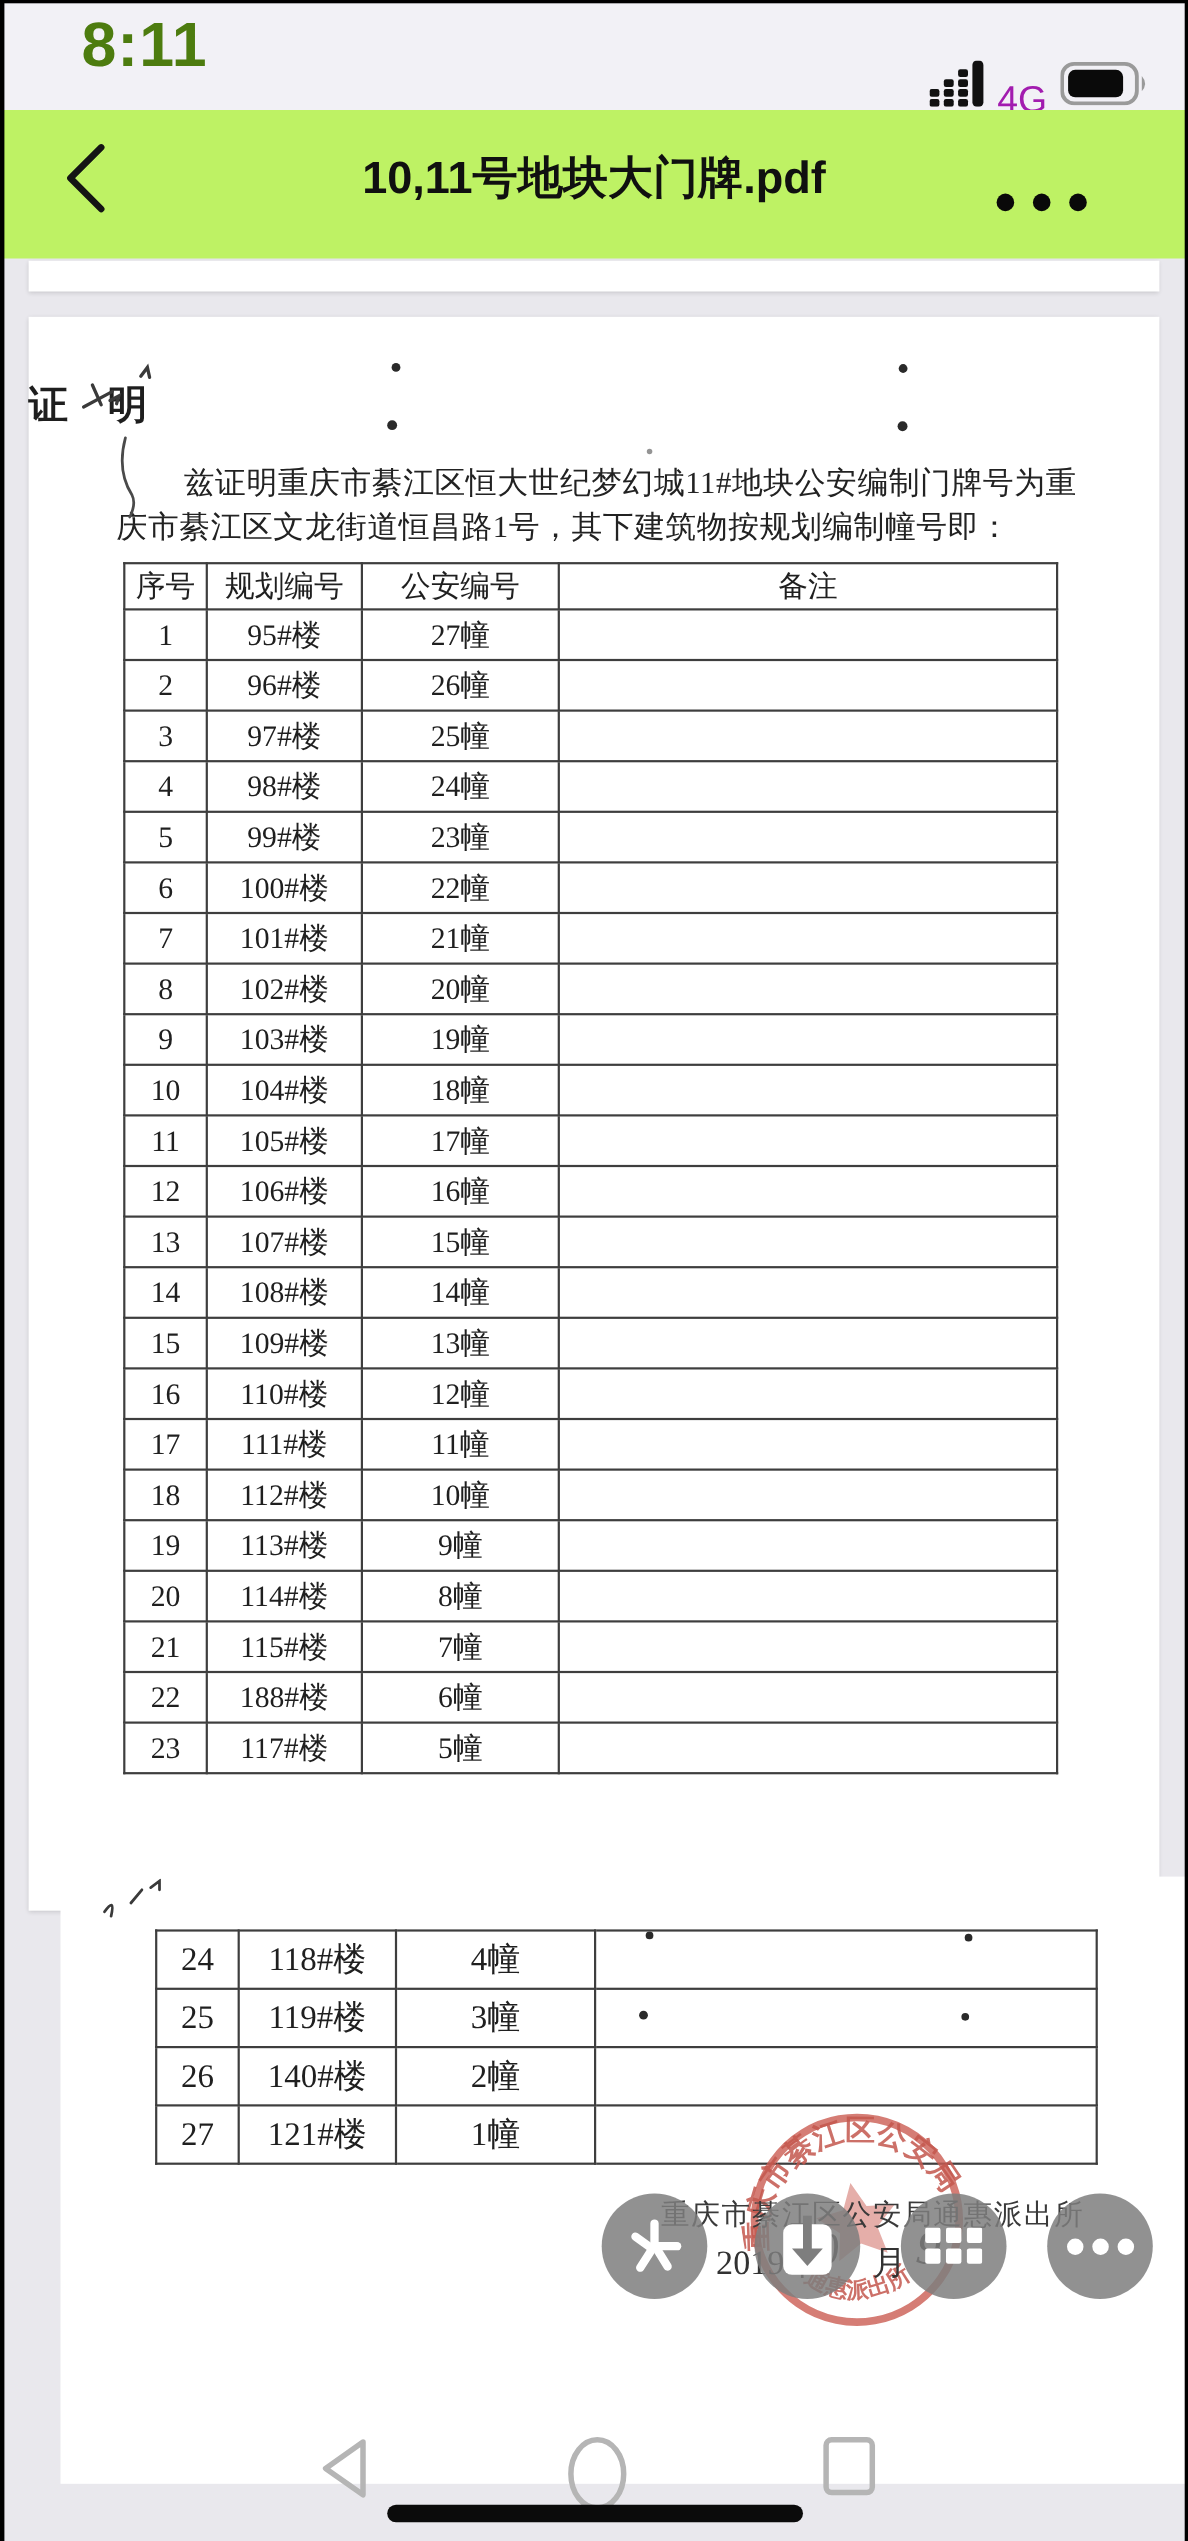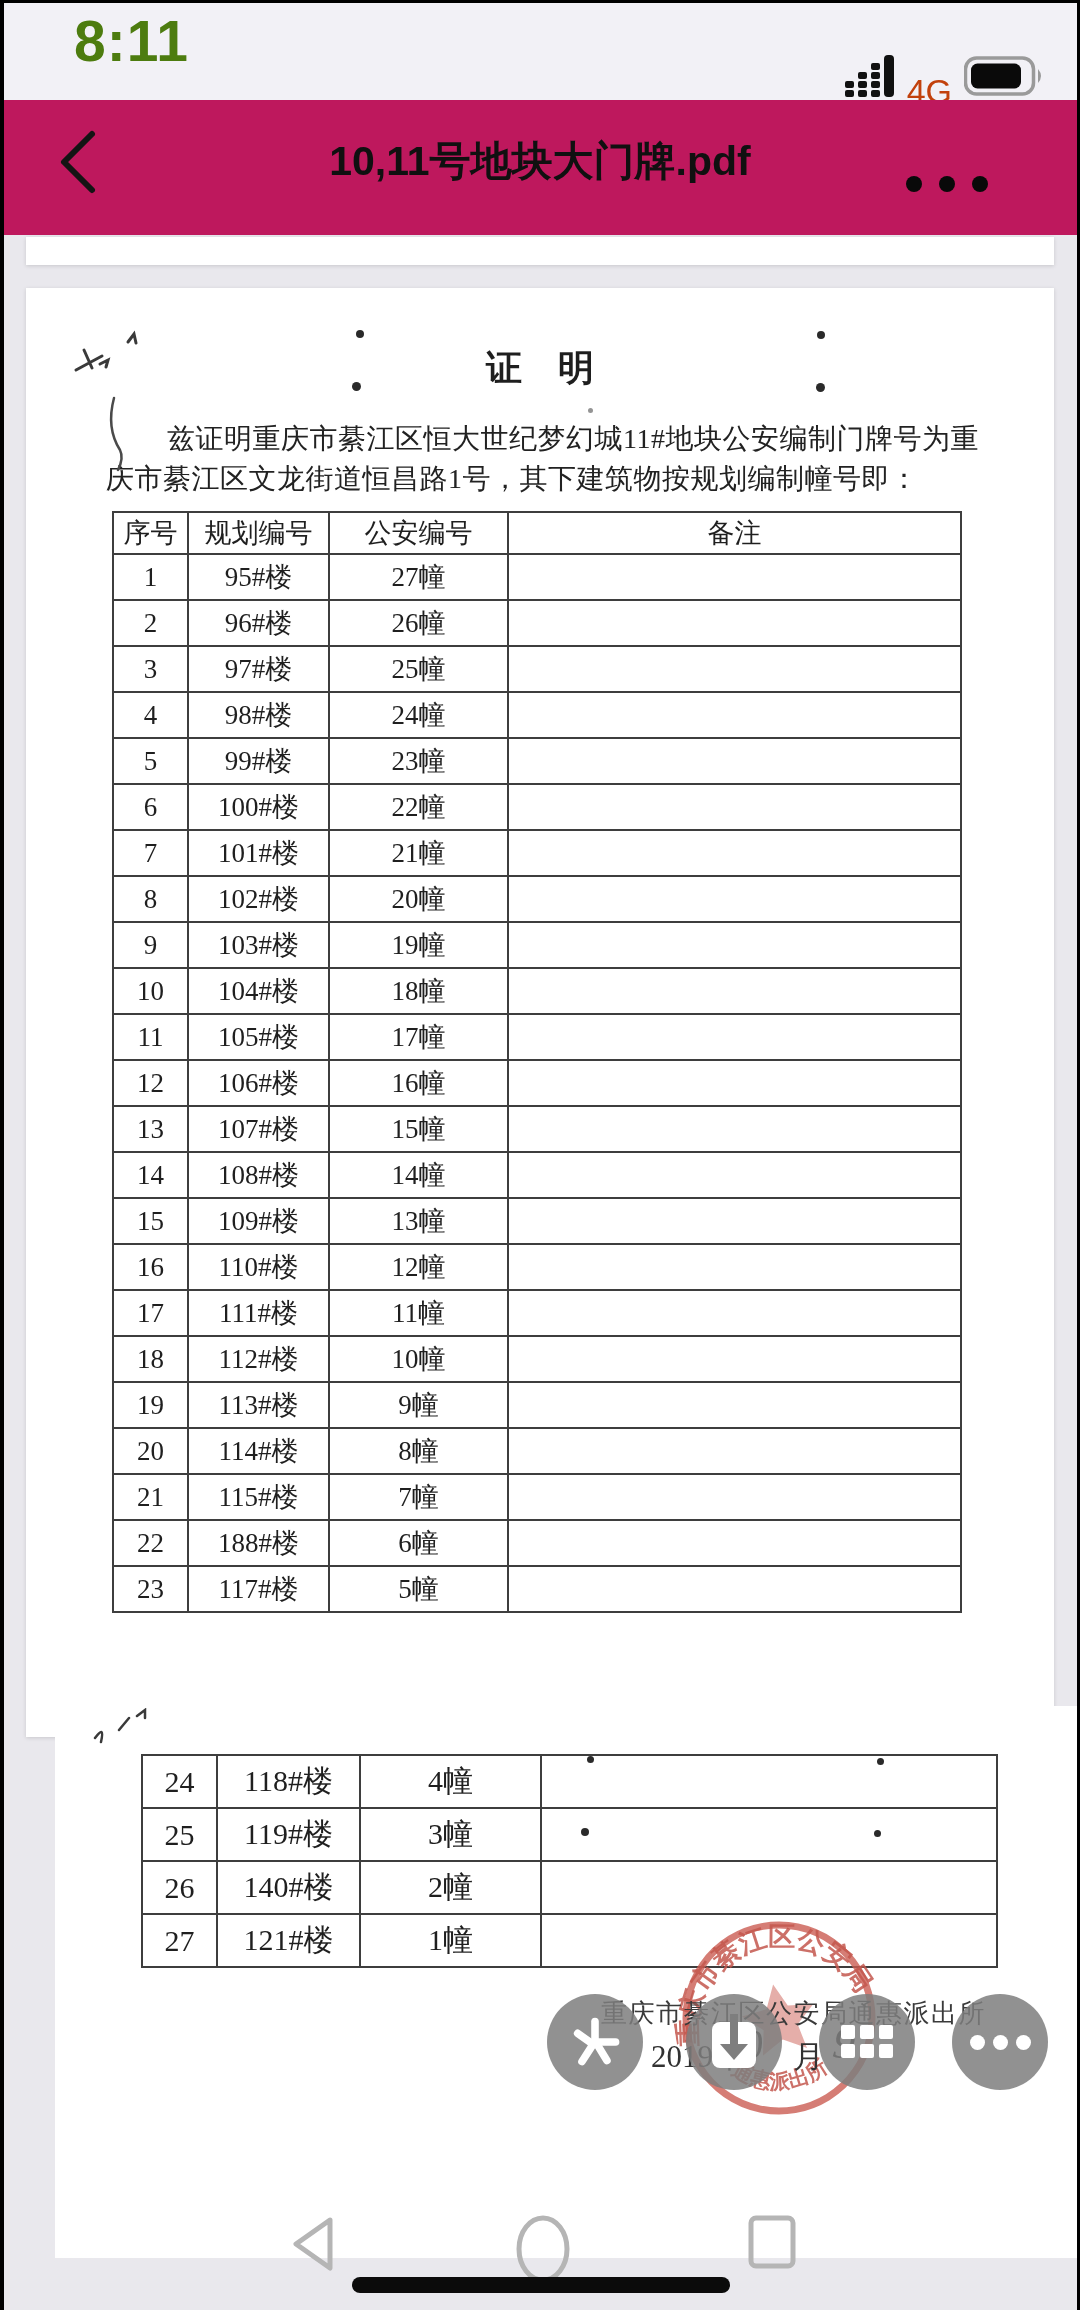--- a/index.html
+++ b/index.html
@@ -6,38 +6,38 @@
   .screen{position:relative;width:1080px;height:2310px;background:#e9e8ed;overflow:hidden;
           font-family:"Liberation Sans","DejaVu Sans",sans-serif;}
   .edge-top{position:absolute;left:0;top:0;width:1080px;height:3px;background:#000;z-index:60;}
   .edge-left{position:absolute;left:0;top:0;width:4px;height:2310px;background:#000;z-index:60;}
   .edge-right{position:absolute;right:0;top:0;width:3px;height:2310px;background:#000;z-index:60;}
 
   
   .status-bar{position:absolute;left:0;top:0;width:1080px;height:100px;background:#f2f1f6;z-index:5;}
   .clock{position:absolute;left:74px;top:8px;font-size:57px;font-weight:700;color:#4d7c0f;letter-spacing:1px;}
   .status-right{position:absolute;right:34px;top:40px;display:flex;align-items:center;gap:12px;}
-  .net-label{font-size:34px;color:#c2410c;font-weight:500;margin-top:32px;}
-
-  
-  .nav-bar{position:absolute;left:0;top:100px;width:1080px;height:135px;background:#be185d;z-index:5;}
+  .net-label{font-size:34px;color:#a21caf;font-weight:500;margin-top:32px;}
+
+  
+  .nav-bar{position:absolute;left:0;top:100px;width:1080px;height:135px;background:#bef264;z-index:5;}
   .back-btn{position:absolute;left:54px;top:26px;width:48px;height:72px;cursor:pointer;}
   .nav-title{position:absolute;left:120px;right:120px;top:34px;text-align:center;font-size:41px;
              font-weight:600;color:#101010;white-space:nowrap;overflow:hidden;}
   .more-btn{position:absolute;right:92px;top:76px;display:flex;gap:17px;cursor:pointer;}
   .more-btn i{width:16px;height:16px;border-radius:50%;background:#090909;display:block;}
 
   
   .page{position:absolute;left:26px;width:1028px;background:#fff;box-shadow:0 1px 4px rgba(0,0,0,.14);}
   .page-prev{top:237px;height:28px;}
   .page-1{top:288px;height:1449px;}
   .page-2{top:1706px;height:552px;box-shadow:none;margin-left:29px;}
 
   .doc{font-family:"Liberation Serif","DejaVu Serif",serif;color:#262626;}
-  .doc-title{position:absolute;left:0;top:56px;width:1028px;text-align:center;font-size:36px;
+  .doc-title{position:absolute;left:0;top:56px;width:1028px;font-size:36px;
              font-weight:700;color:#1e1e1e;}
   .body-line{position:absolute;font-size:28px;color:#222;white-space:nowrap;letter-spacing:0.5px;}
   .body-line.l1{left:141px;top:132px;}
   .body-line.l2{left:80px;top:172px;}
 
   table.cert{border-collapse:collapse;table-layout:fixed;position:absolute;
              font-family:"Liberation Serif","DejaVu Serif",serif;}
   table.cert td,table.cert th{border:2px solid #3e3e3e;text-align:center;vertical-align:middle;
              font-weight:400;color:#1f1f1f;overflow:hidden;padding:0;}
   .t1{left:86px;top:223px;width:848px;font-size:27px;}

